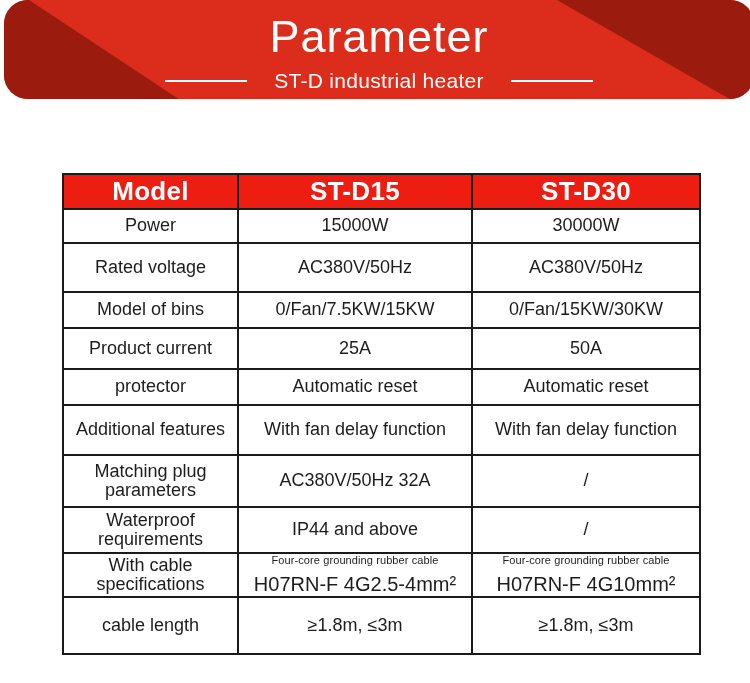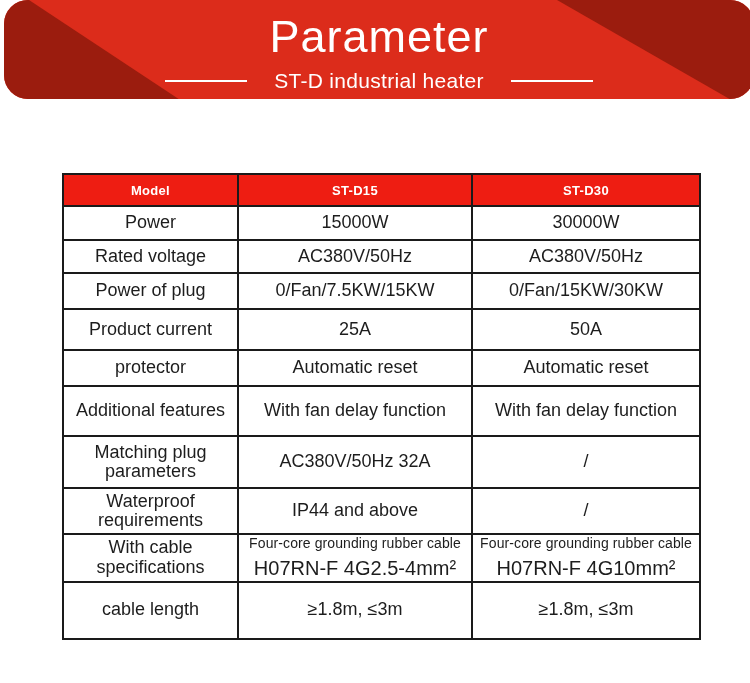--- a/index.html
+++ b/index.html
@@ -83,39 +83,39 @@
   .spec-table th,.spec-table td{
     border:2px solid var(--border-color);
     text-align:center;
     vertical-align:middle;
     padding:1px 2px;
   }
   .spec-table thead tr{height:32px;}
   .spec-table th{
     background:var(--header-red);
     color:#ffffff;
-    font-size:13px;
+    font-size:26px;
     font-weight:600;
     letter-spacing:0.3px;
   }
   .spec-table td{
     color:var(--text-color);
     font-size:18px;
     line-height:1.08;
   }
   .cell-line{display:block;}
   td.small .cell-line{font-size:20px;}
   td.small .cell-line.tiny{
-    font-size:14px;
+    font-size:11px;
     margin-bottom:7px;
     letter-spacing:0.1px;
   }
   
   .spec-table tbody tr:nth-child(1){height:34px;}
-  .spec-table tbody tr:nth-child(2){height:33px;}
+  .spec-table tbody tr:nth-child(2){height:49px;}
   .spec-table tbody tr:nth-child(3){height:36px;}
   .spec-table tbody tr:nth-child(4){height:41px;}
   .spec-table tbody tr:nth-child(5){height:36px;padding-left:28px;}
   .spec-table tbody tr:nth-child(6){height:50px;}
   .spec-table tbody tr:nth-child(7){height:52px;}
   .spec-table tbody tr:nth-child(8){height:46px;}
   .spec-table tbody tr:nth-child(9){height:42px;}
   .spec-table tbody tr:nth-child(10){height:57px;}
   .spec-table tbody tr:nth-child(11){height:41px;}
 </style>
@@ -166,21 +166,21 @@
         </td>
         <td>
           <span class="cell-line">AC380V/50Hz</span>
         </td>
         <td>
           <span class="cell-line">AC380V/50Hz</span>
         </td>
       </tr>
       <tr>
         <td>
-          <span class="cell-line">Power of plug</span>
+          <span class="cell-line">Model of bins</span>
         </td>
         <td>
           <span class="cell-line">0/Fan/7.5KW/15KW</span>
         </td>
         <td>
           <span class="cell-line">0/Fan/15KW/30KW</span>
         </td>
       </tr>
       <tr>
         <td>

